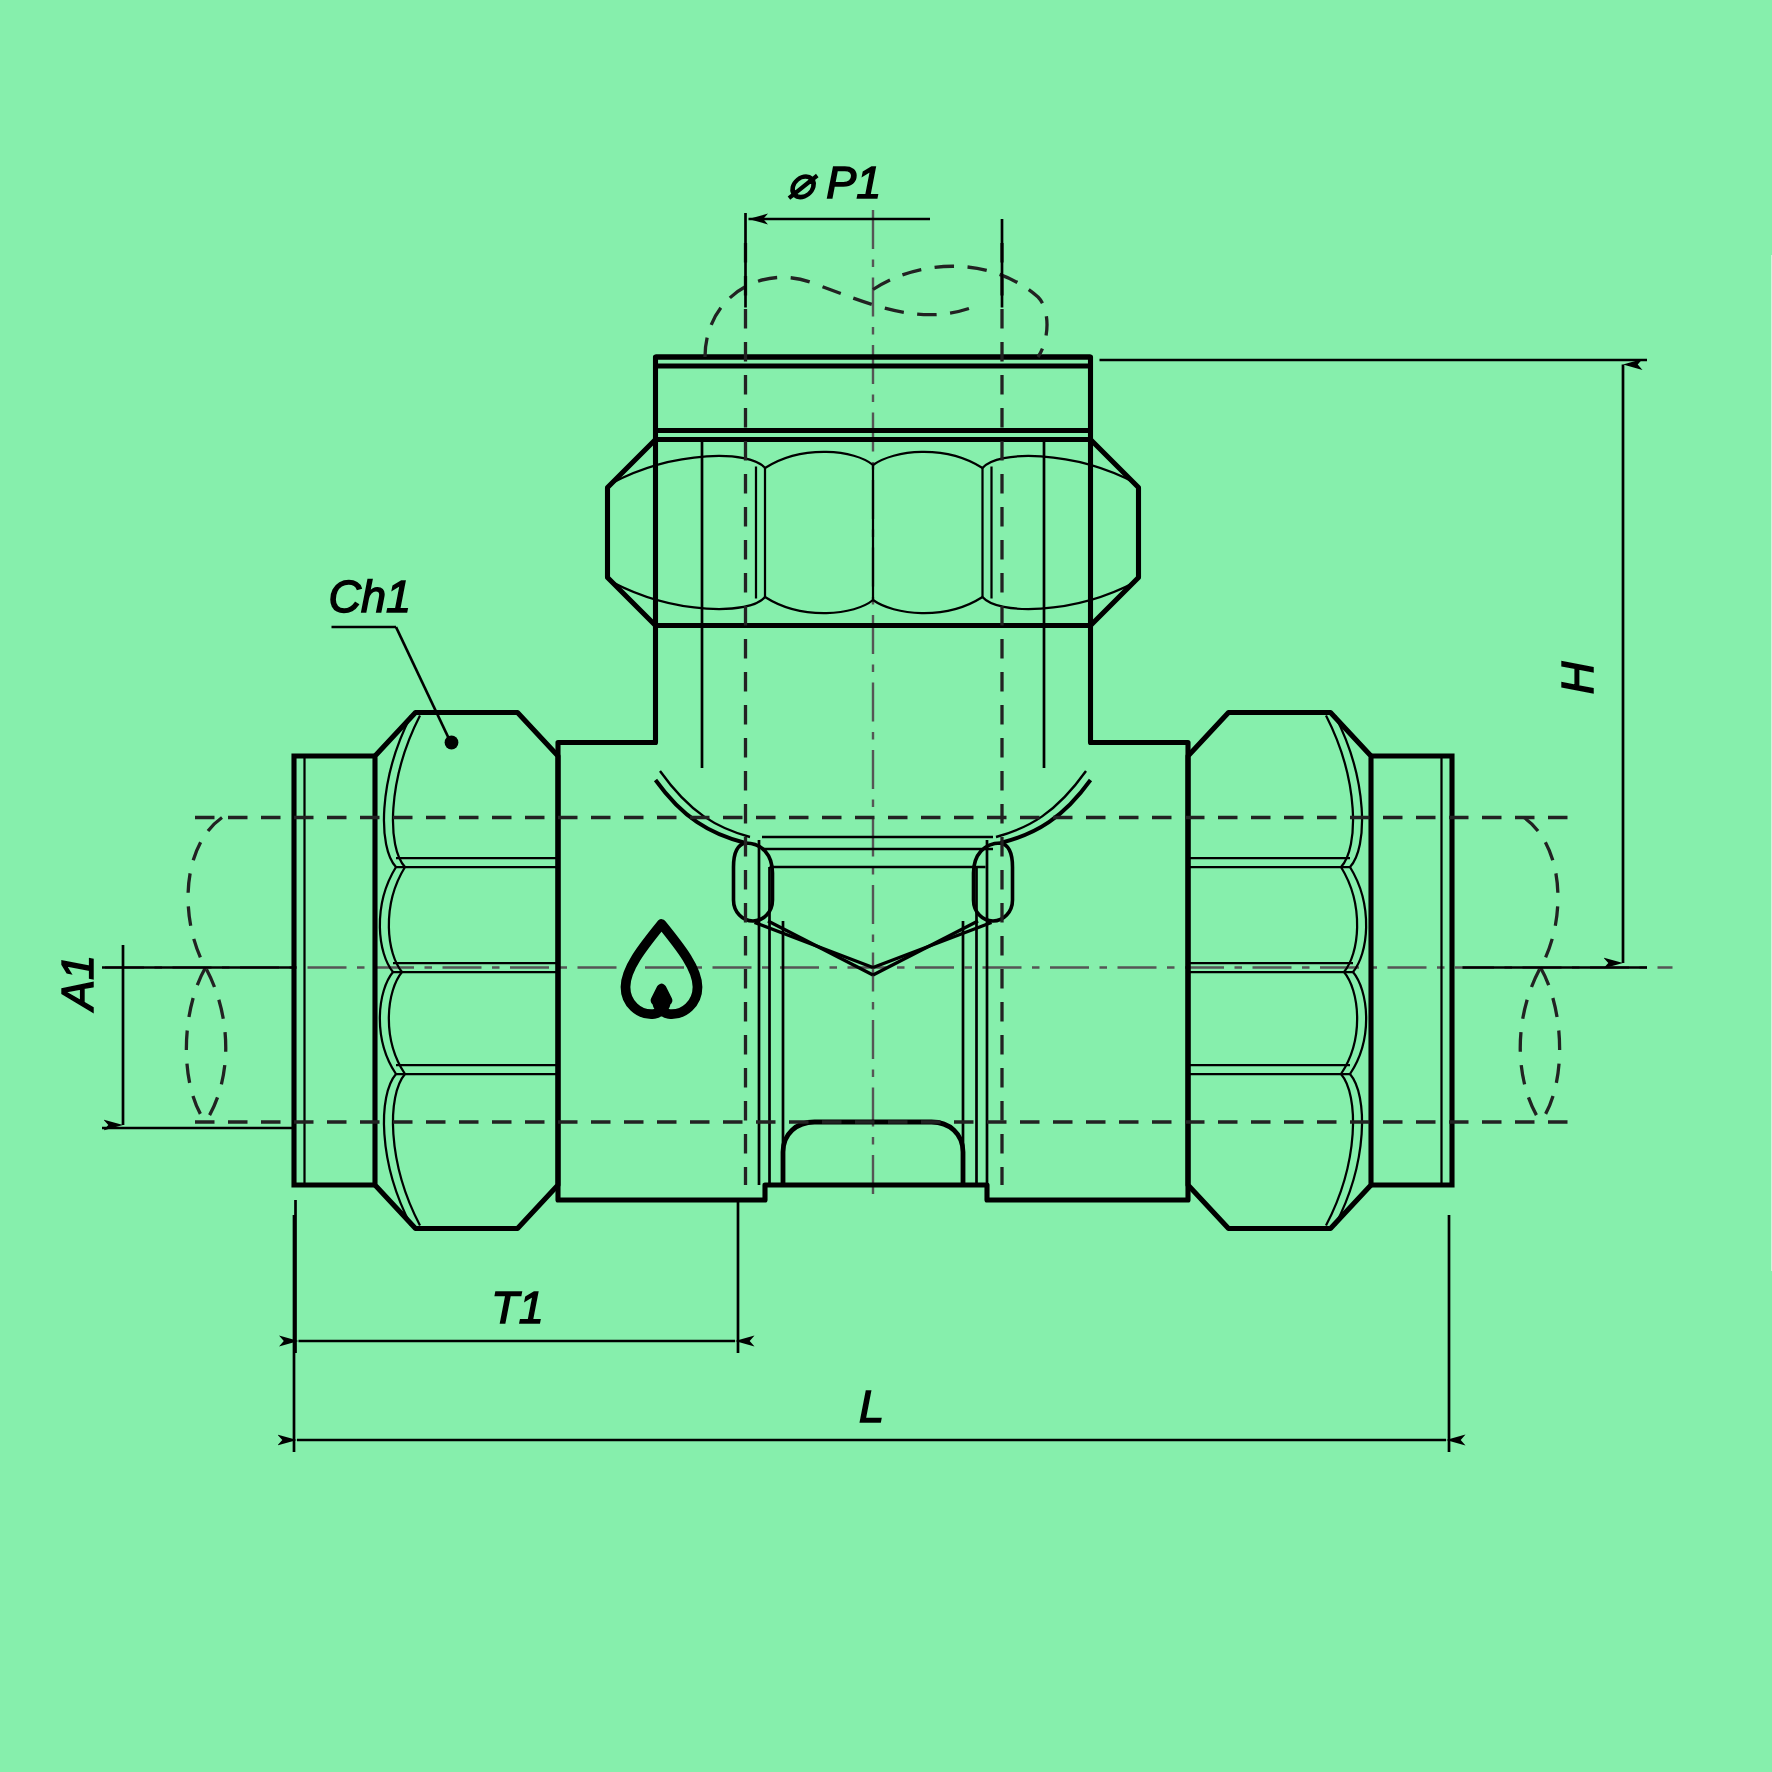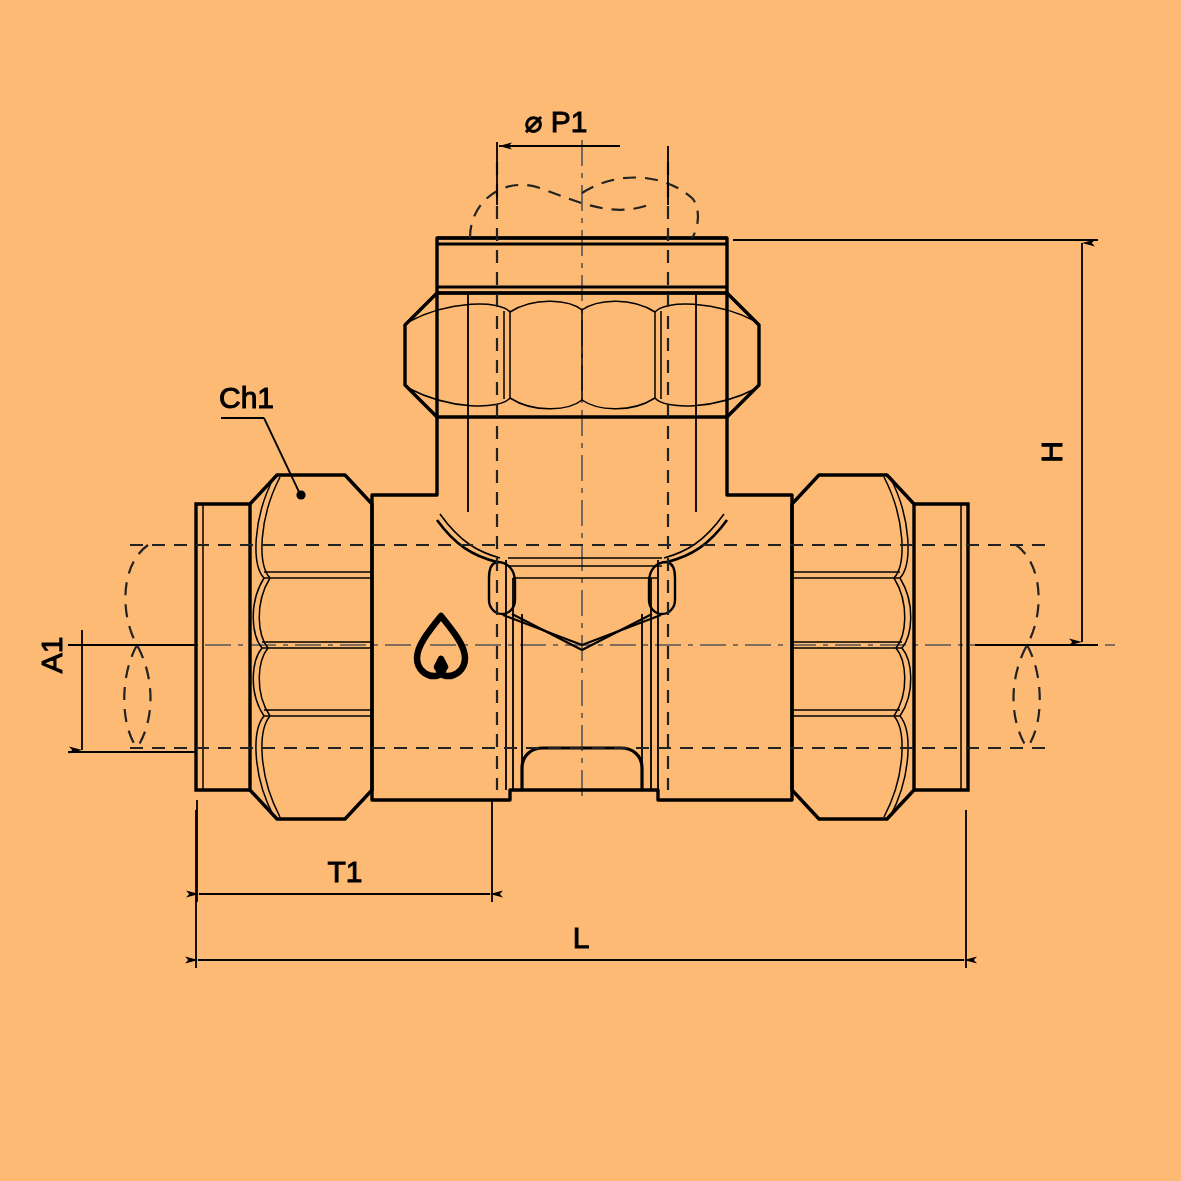--- a/index.html
+++ b/index.html
@@ -1,21 +1,22 @@
 <!DOCTYPE html>
 <html><head>
 <meta charset="utf-8">
 <style>
   html,body{margin:0;padding:0;background:#ffffff;}
   #stage{
     position:relative;
     width:1181px;height:1181px;
-    background:#fdba74;
+    background:#86efac;
     font-family:"Liberation Sans", sans-serif;
     overflow:hidden;
+    font-style:italic;
   }
   svg{display:block;}
   .lbl{
     font-family:"Liberation Sans", sans-serif;
     font-size:30px;
     fill:#000000;
   }
 </style>
 </head>
 <body>

